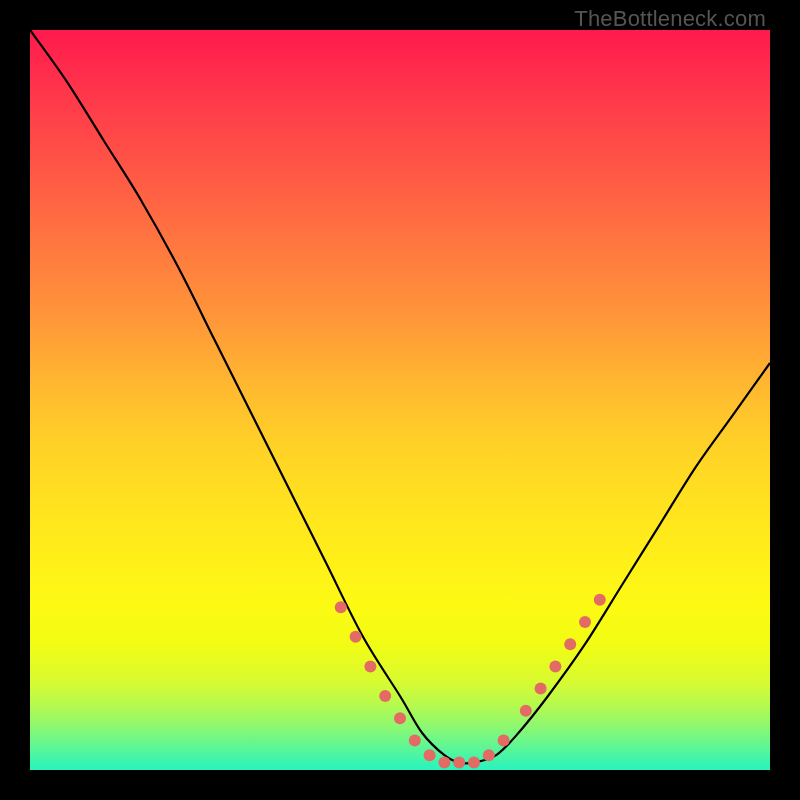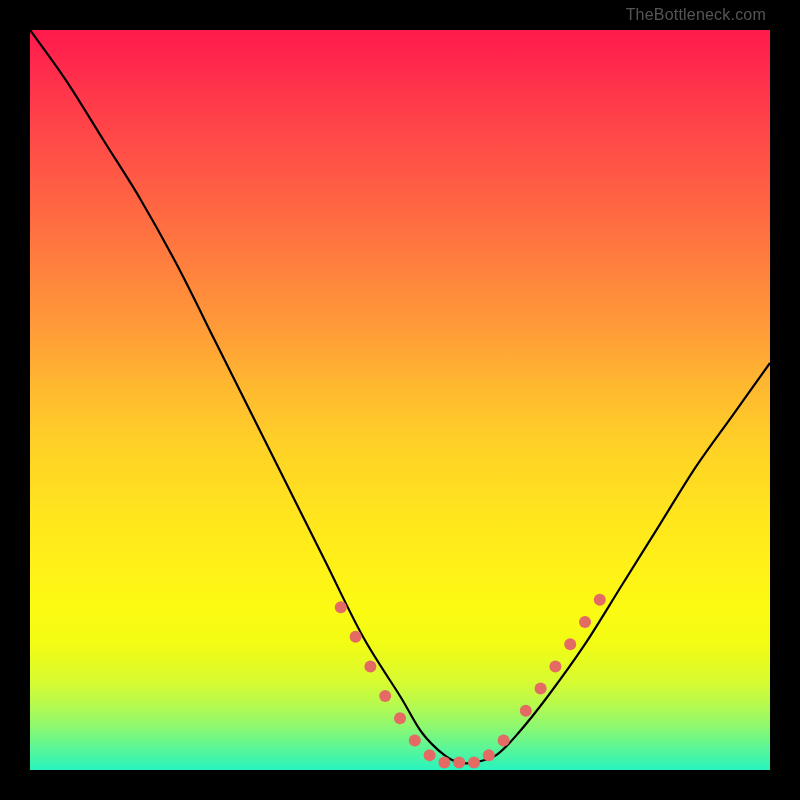--- a/index.html
+++ b/index.html
@@ -42,21 +42,21 @@
       #8ff86f 94%,
       #5cf696 97%,
       #28f3bf 100%
     );
   }
   .watermark {
     position: absolute;
     top: 6px;
     right: 34px;
     color: #555;
-    font-size: 16px;
+    font-size: 22px;
     font-weight: 500;
     letter-spacing: 0.2px;
     user-select: none;
   }
   svg.curve {
     position: absolute;
     left: 0;
     top: 0;
     width: 740px;
     height: 740px;

